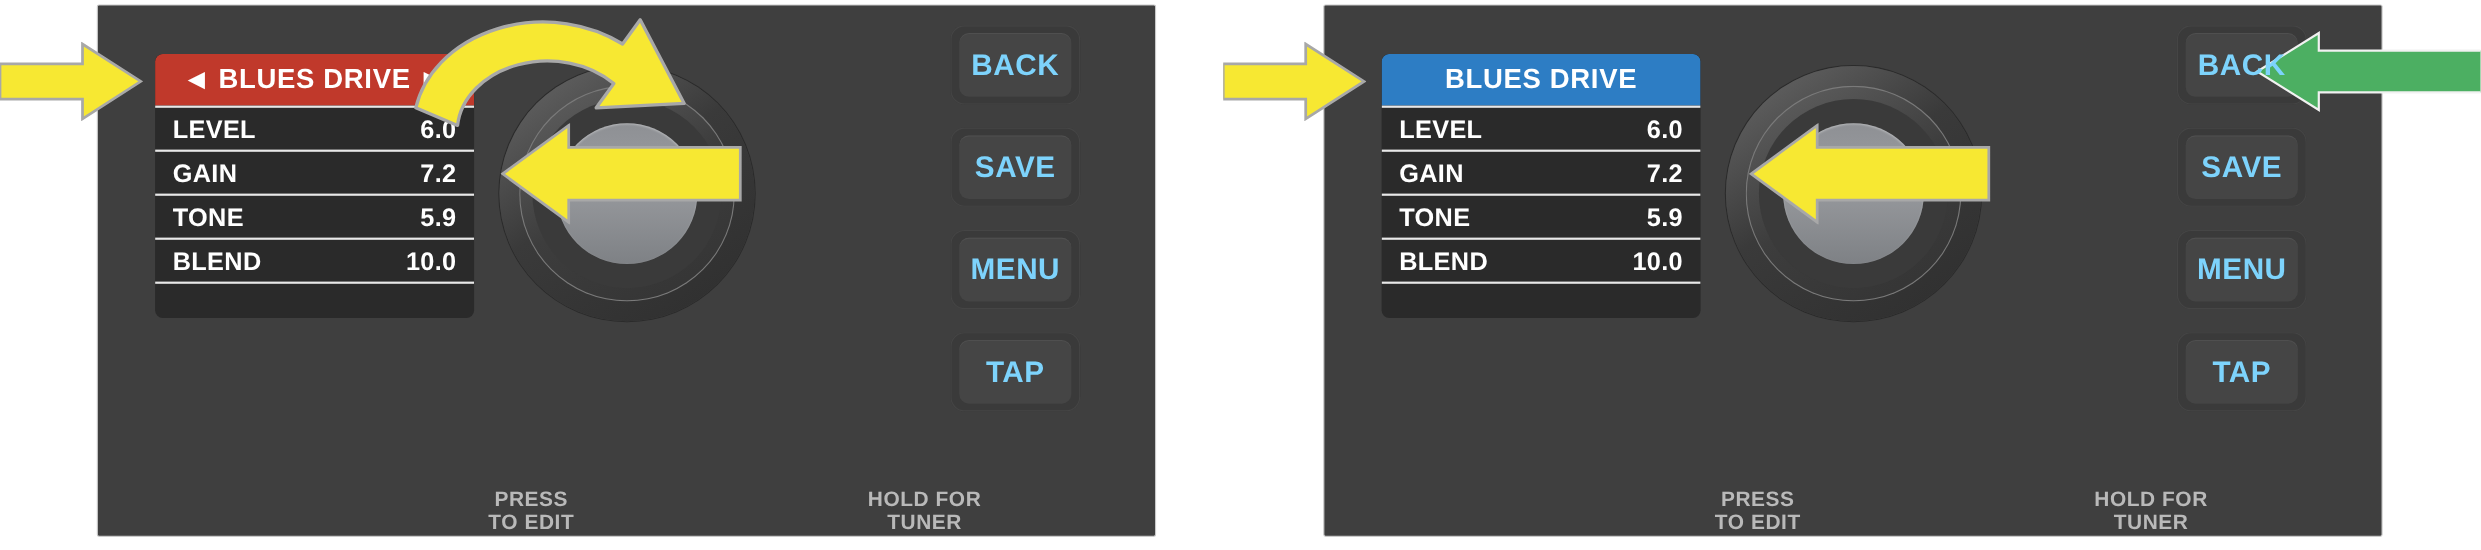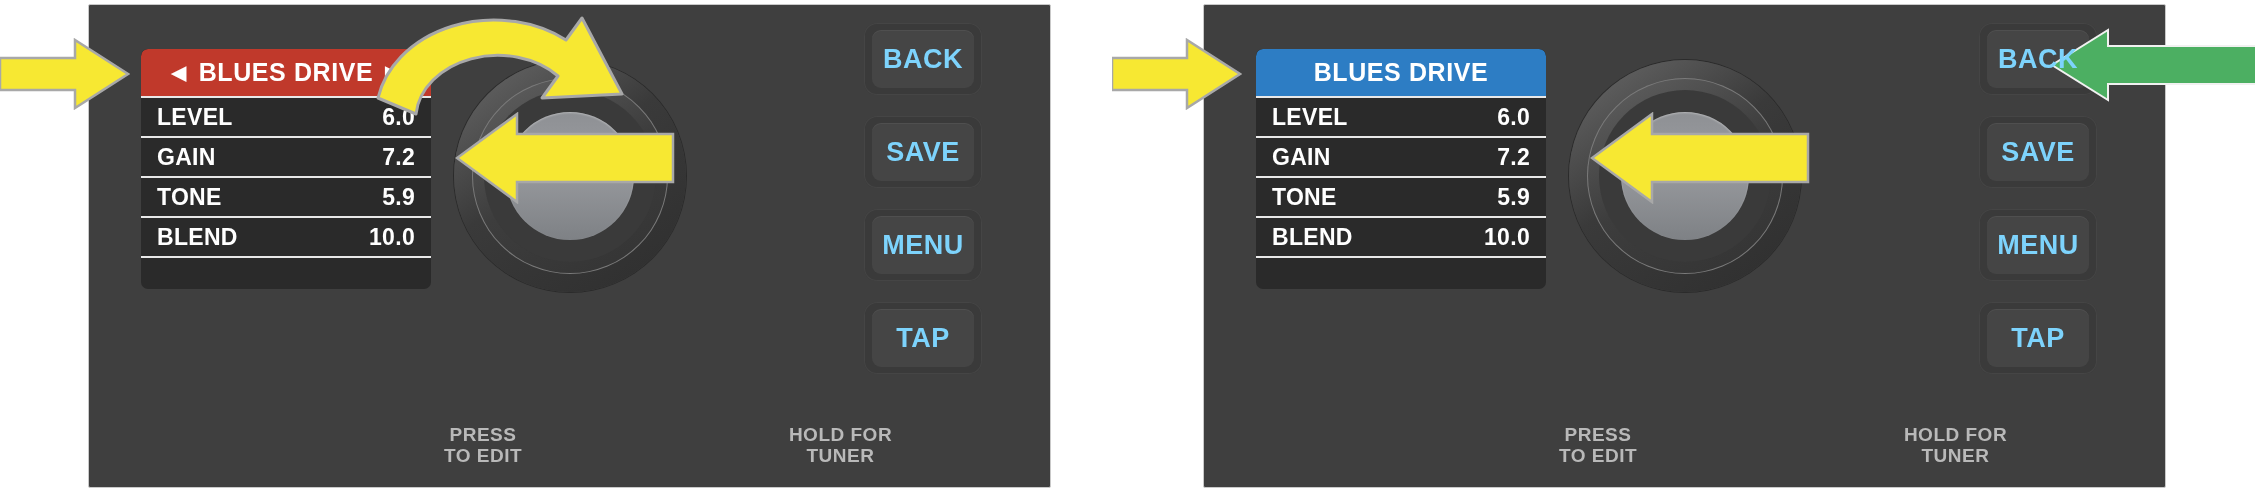--- a/index.html
+++ b/index.html
@@ -151,20 +151,21 @@
 
   
   .caption {
     position: absolute;
     color: #b9b9b9;
     font-size: 19px;
     font-weight: bold;
     line-height: 1.08;
     text-align: center;
     letter-spacing: 0.5px;
+    margin-top: 20px;
   }
   #caption-press-left   { left: 398px; top: 425px; width: 170px; }
   #caption-tuner-left   { left: 758px; top: 425px; width: 165px; }
   #caption-press-right  { left: 1513px; top: 425px; width: 170px; }
   #caption-tuner-right  { left: 1873px; top: 425px; width: 165px; }
 
   
   .anno { position: absolute; }
   #arrow-yellow-preset-left  { left: 0px;    top: 38px;  width: 130px; height: 72px; }
   #arrow-yellow-preset-right { left: 1112px; top: 38px;  width: 130px; height: 72px; }

